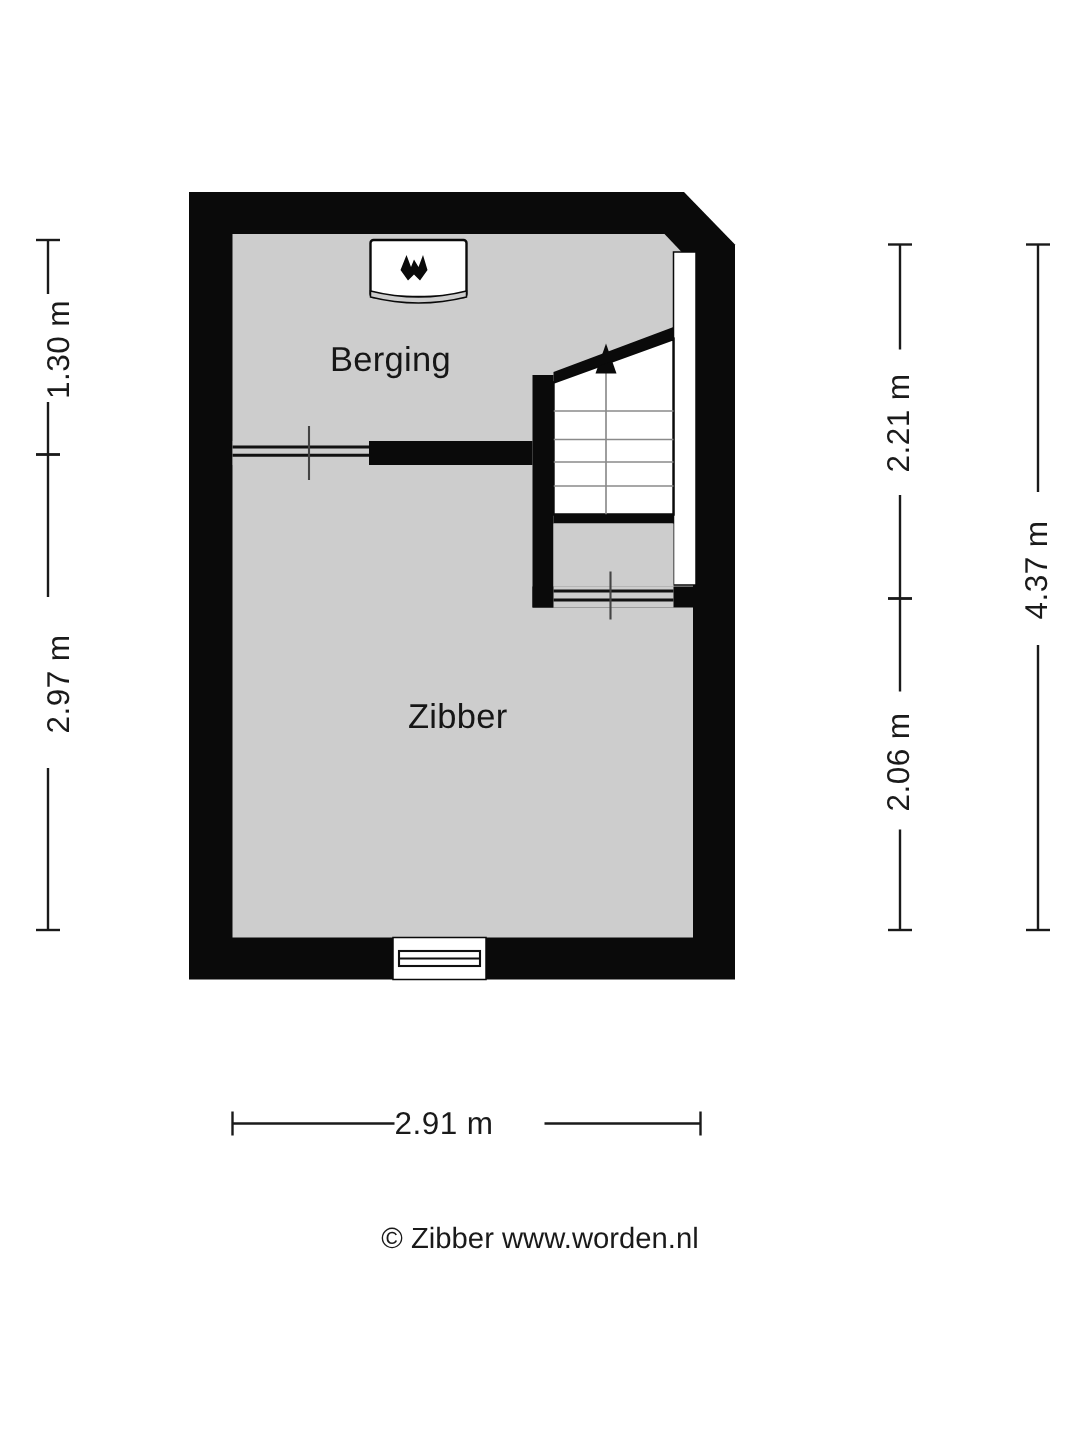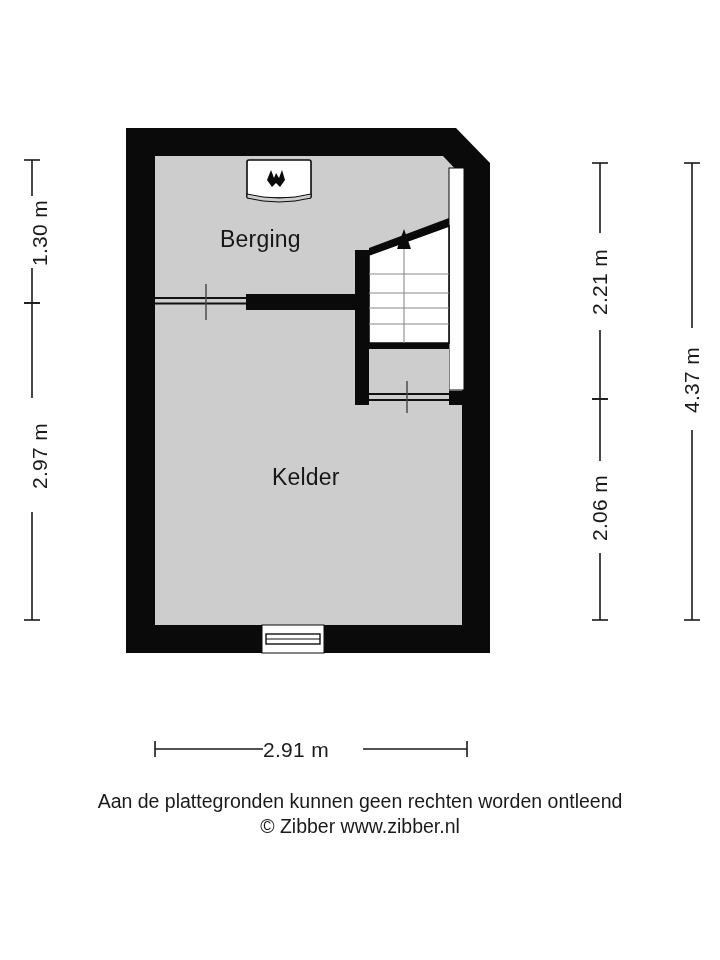--- a/index.html
+++ b/index.html
@@ -179,31 +179,30 @@
         <line x1="155" y1="749" x2="263" y2="749"></line>
         <line x1="363" y1="749" x2="467" y2="749"></line>
         <line x1="155" y1="741" x2="155" y2="757"></line>
         <line x1="467" y1="741" x2="467" y2="757"></line>
       </g>
     </g>
   </svg>
 
   <div class="room-label" style="left:220px; top:226px;">Berging</div>
 
-  <div class="room-label" style="left:272px; top:464px;">Kelder</div>
+  <div class="room-label" style="left:272px; top:464px;">Zibber</div>
 
   <div class="dim-label vertical" style="left:-8px; top:221px; width:96px; text-align:center;">1.30 m</div>
 
   <div class="dim-label vertical" style="left:-16px; top:444px; width:112px; text-align:center;">2.97 m</div>
 
   <div class="dim-label vertical" style="left:552px; top:270px; width:96px; text-align:center;">2.21 m</div>
 
   <div class="dim-label vertical" style="left:552px; top:496px; width:96px; text-align:center;">2.06 m</div>
 
   <div class="dim-label vertical" style="left:644px; top:368px; width:96px; text-align:center;">4.37 m</div>
 
   <div class="dim-label" style="left:263px; top:738px; width:100px; text-align:left;">2.91 m</div>
 
-  <div class="footer-line" id="footer-disclaimer">Aan de plattegronden kunnen geen rechten worden ontleend</div>
-
-  <div class="footer-line" id="footer-copyright">© Zibber www.zibber.nl</div>
+
+  <div class="footer-line" id="footer-copyright">© Zibber www.worden.nl</div>
 
 </div>
 
 </body></html>

